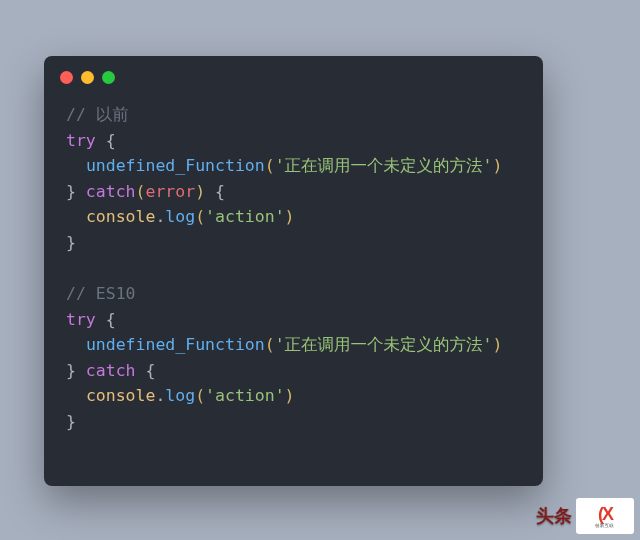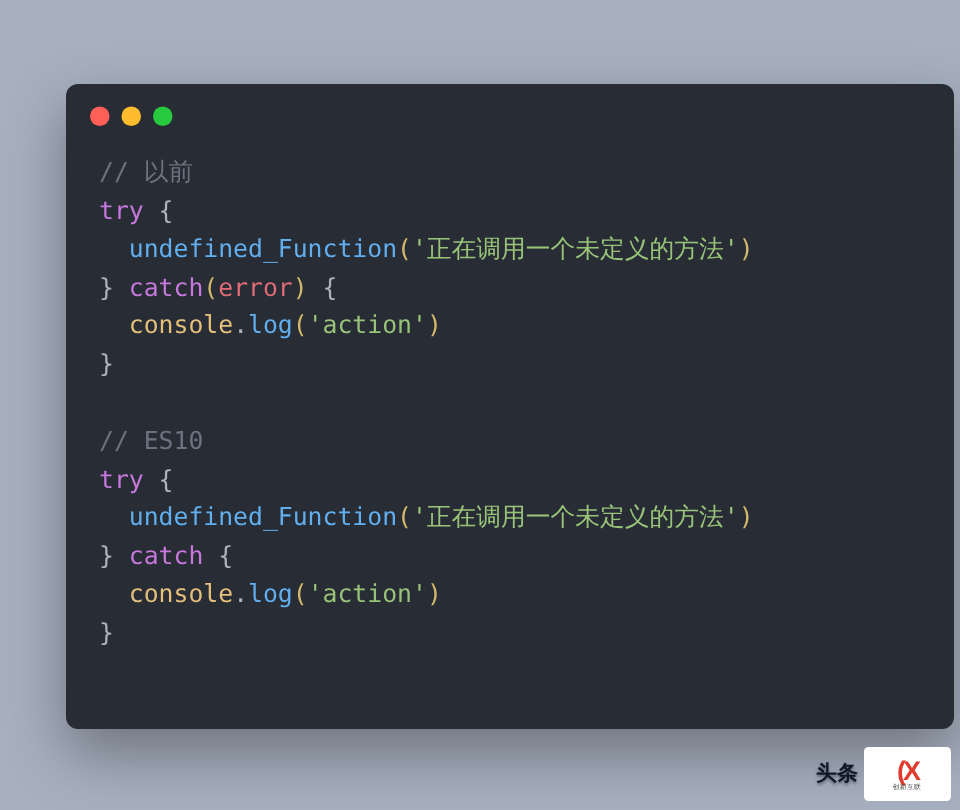--- a/index.html
+++ b/index.html
@@ -10,21 +10,21 @@
     background: #a7b0bf;
     font-family: "Menlo", "Consolas", "DejaVu Sans Mono", monospace;
     font-size: 16px;
     overflow: hidden;
     position: relative;
   }
   .window {
     position: absolute;
     left: 44px;
     top: 56px;
-    width: 592px;
+    width: 499px;
     height: 430px;
     background: #282c34;
     border-radius: 8px;
     box-shadow: 0 16px 40px rgba(0,0,0,0.35);
     box-sizing: border-box;
   }
   .titlebar {
     height: 42px;
     display: flex;
     align-items: center;
@@ -58,24 +58,24 @@
 
   .footer-logo {
     position: absolute;
     right: 6px;
     bottom: 6px;
     display: flex;
     align-items: center;
     gap: 4px;
   }
   .footer-label {
-    color: #0f172a;
+    color: #7f1d1d;
     font-family: Liberation Mono, monospace;
     font-weight: 600;
-    font-size: 14px;
+    font-size: 18px;
     text-shadow: 0 1px 2px rgba(0,0,0,.4);
   }
   .logo-box {
     width: 58px;
     height: 36px;
     background: #fff;
     border-radius: 3px;
     display: flex;
     flex-direction: column;
     align-items: center;

